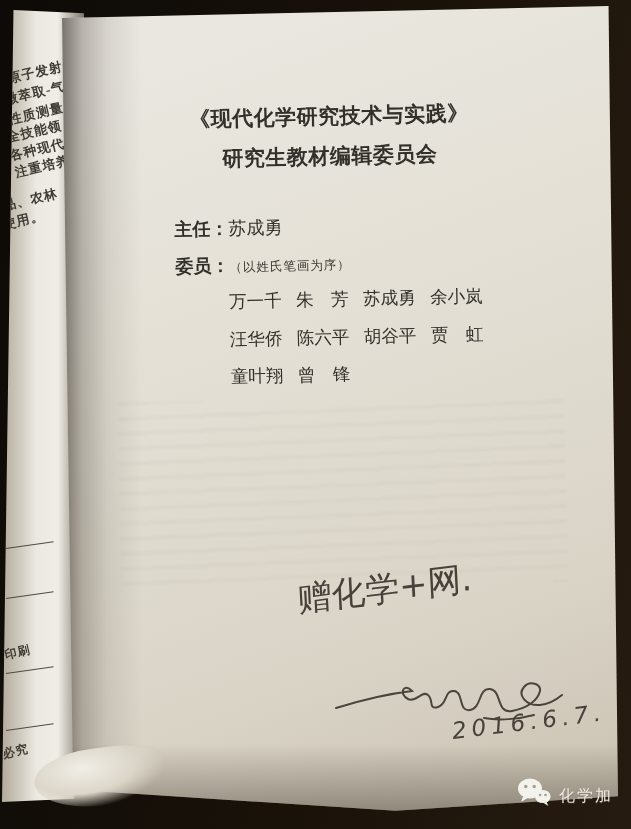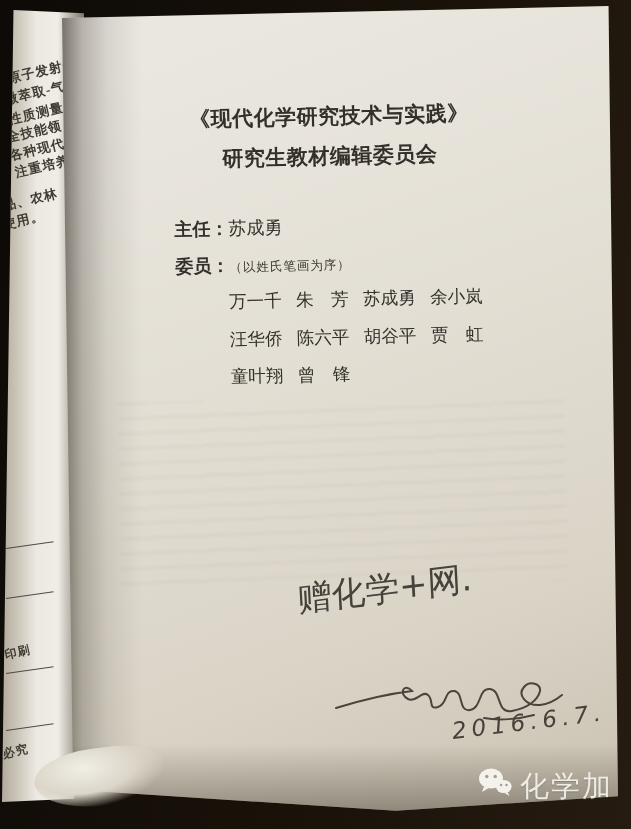--- a/index.html
+++ b/index.html
@@ -90,23 +90,23 @@
   .curl{
     position:absolute;left:34px;top:748px;width:132px;height:58px;
     border-radius:55% 45% 40% 60%;
     background:radial-gradient(ellipse at 38% 32%,#f0eee7 0%,#dcd6c9 45%,rgba(120,110,95,0) 72%);
     transform:rotate(-7deg);pointer-events:none;
   }
 
   
   .watermark{
     position:absolute;right:18px;bottom:22px;
-    display:flex;align-items:flex-start;gap:7px;
+    display:flex;align-items:flex-end;gap:7px;
     color:rgba(246,244,238,.92);
-    font-size:29px;letter-spacing:2px;
+    font-size:16px;letter-spacing:2px;
     font-family:"Liberation Serif",serif;
     text-shadow:0 1px 1px rgba(95,90,80,.45);
   }
   .wechat{display:block;}
 </style>
 </head>
 <body>
 
 <div class="photo">
 

